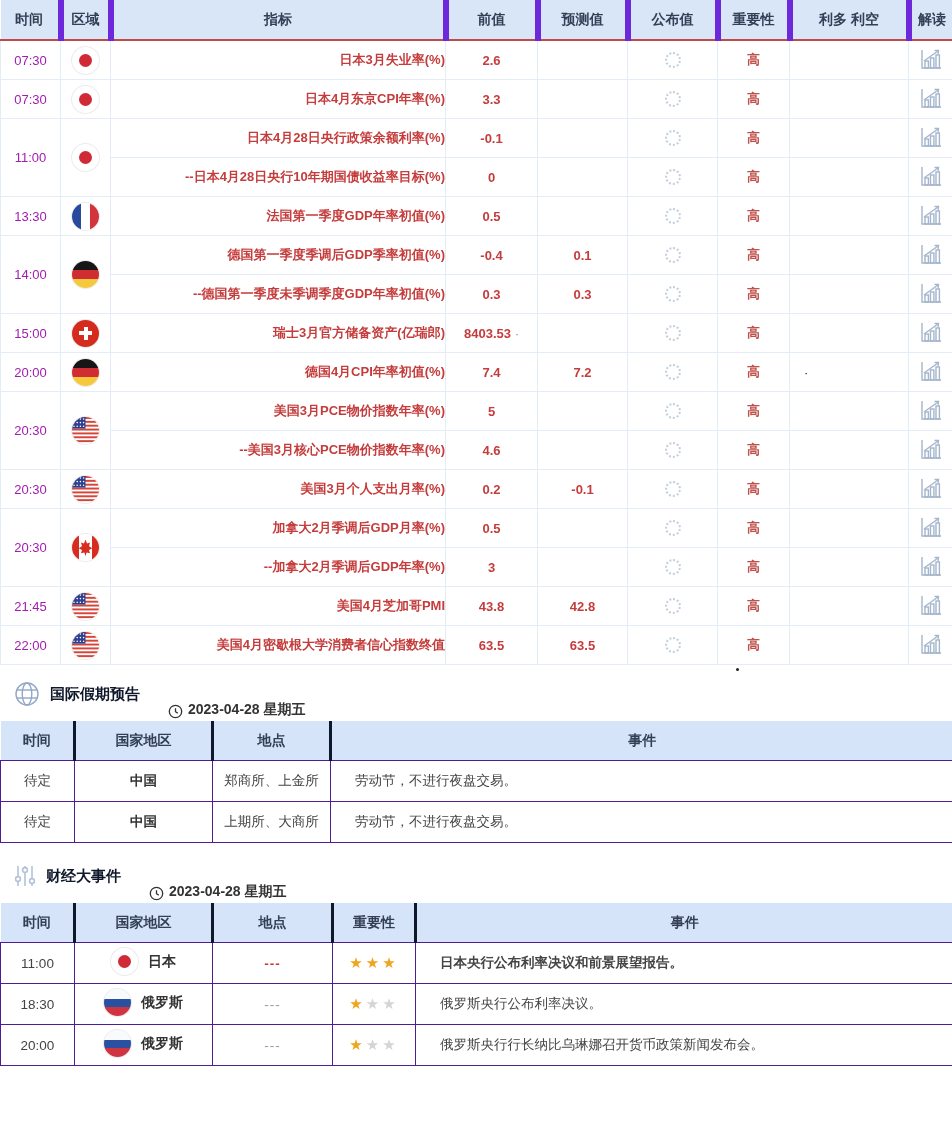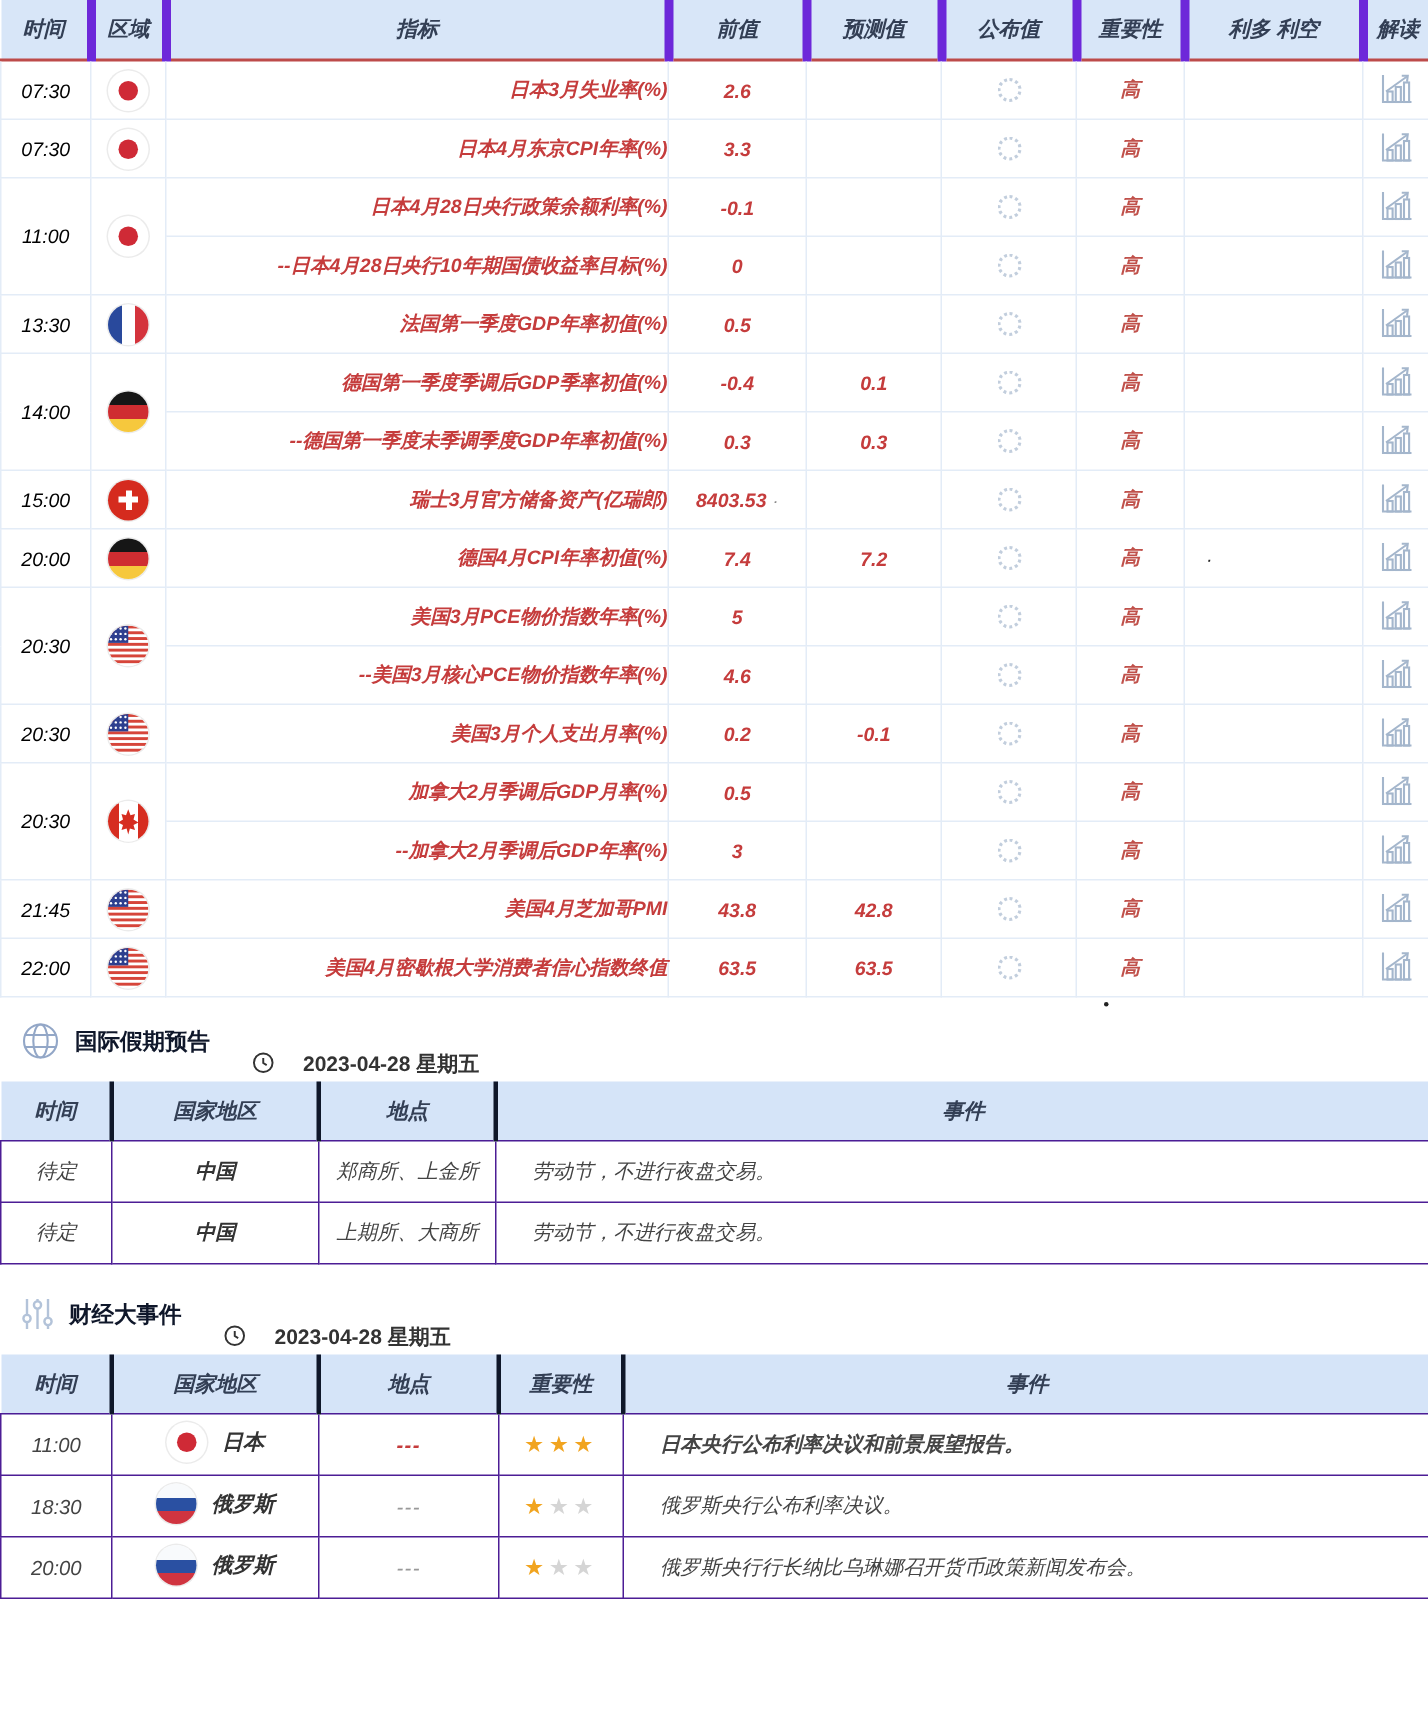--- a/index.html
+++ b/index.html
@@ -1,27 +1,27 @@
 <!DOCTYPE html>
 <html><head>
 <meta charset="utf-8">
 <style>
   html,body{margin:0;padding:0;background:#fff;}
   body{width:952px;height:1139px;overflow:hidden;position:relative;
        font-family:"Liberation Sans","DejaVu Sans",sans-serif;color:#333;}
-  table{border-collapse:collapse;table-layout:fixed;width:952px;font-style:italic;}
+  table{border-collapse:collapse;table-layout:fixed;width:952px;}
 
   
   .cal th{background:#d8e6f8;color:#333f55;font-size:14px;font-weight:bold;
           height:39px;border-left:6px solid #6d28d9;border-bottom:2px solid #bd4b4a;padding:0;}
   .cal th:first-child{border-left:none;}
   .cal td{border:1px solid #e3ecf7;height:38px;font-size:13px;text-align:center;
           vertical-align:middle;padding:0;background:#fff;}
   .cal td.ind{text-align:right;padding-left:12px;}
-  .time-cell{color:#000000;}
+  .time-cell{color:#a21caf;}
   .red{color:#c53c3c;font-weight:bold;}
   .imp{color:#c0504a;font-weight:bold;}
   .mini-dot{color:#8a8a8a;font-weight:normal;font-size:12px;margin-left:4px;}
   .bull-cell{text-align:left !important;padding-left:14px !important;color:#222;font-size:11px;}
 
   .spinner{display:inline-block;width:12px;height:12px;border:2px dotted #c2cedd;
            border-radius:50%;vertical-align:middle;}
 
   .flag{width:27px;height:27px;border-radius:50%;display:inline-block;position:relative;
         overflow:hidden;vertical-align:middle;box-shadow:0 0 0 1px rgba(0,0,0,.08);}
@@ -35,21 +35,21 @@
   .flag-ch{background:#d52b1e;}
   .flag-ch::before{content:'';position:absolute;left:7px;top:11.5px;width:13px;height:4px;background:#fff;}
   .flag-ch::after{content:'';position:absolute;left:11.5px;top:7px;width:4px;height:13px;background:#fff;}
   .flag-ca{background:linear-gradient(to right,#d62d20 0 26%,#fff 26% 74%,#d62d20 74% 100%);}
 
   .chart-btn{display:inline-block;cursor:pointer;line-height:0;}
 
   
   .section-head{display:flex;align-items:center;gap:10px;margin:14px 0 12px 14px;height:30px;}
   .section-title{font-size:15px;font-weight:bold;color:#0f172a;}
-  .section-date{display:flex;align-items:flex-start;gap:19px;font-size:14px;font-weight:bold;
+  .section-date{display:flex;align-items:flex-end;gap:5px;font-size:14px;font-weight:bold;
                 color:#333;margin-left:18px;margin-top:32px;}
 
   
   .sub th{background:#d5e4f8;color:#333f55;font-size:14px;font-weight:bold;height:39px;
           border-left:3px solid #0f172a;padding:0;}
   .sub th:first-child{border-left:none;}
   .sub td{border:1px solid #4c1d95;height:40px;font-size:13.5px;text-align:center;
           vertical-align:middle;padding:0;background:#fff;color:#444;margin-top:44px;}
   .sub td.evt{text-align:left;padding-left:24px;}
   .country-label{font-weight:bold;color:#333;margin-left:10px;font-size:14px;}

